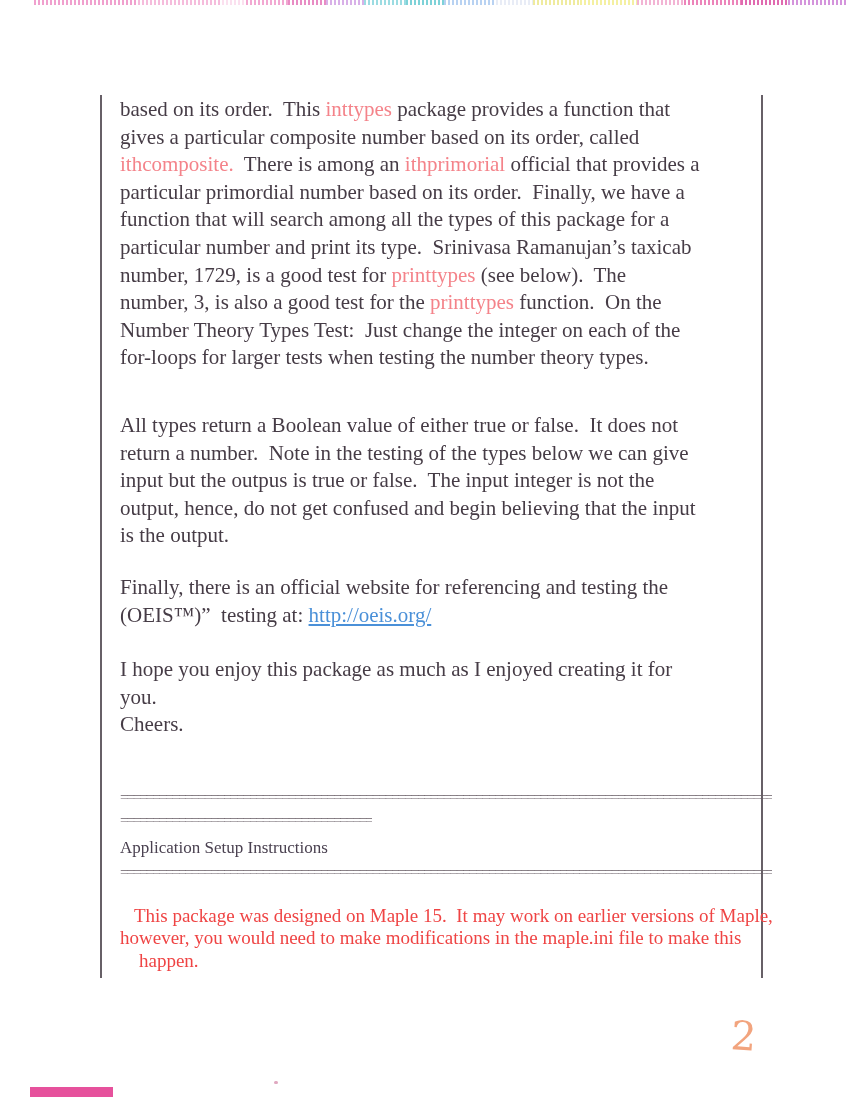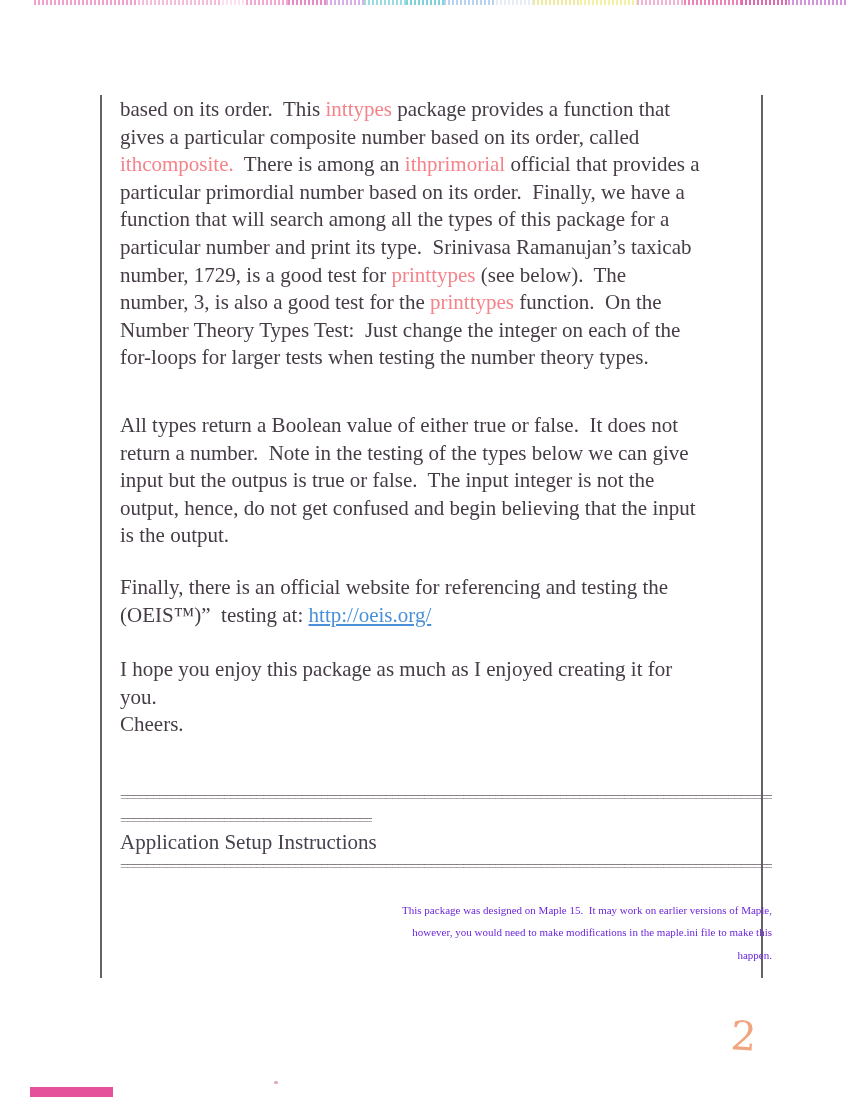--- a/index.html
+++ b/index.html
@@ -39,25 +39,25 @@
   
   .divider{
     white-space:nowrap;overflow:hidden;
     font-size:15px;line-height:14px;height:15px;
     letter-spacing:-2px;color:#685e66;
   }
   .divider.full{width:652px;margin-top:51px;}
   .divider.short{width:252px;margin-top:8px;}
   .divider.after-heading{margin-top:4px;}
   .section-heading{
-    font-size:21px;line-height:26px;margin-top:1px;color:#4a4150;
+    font-size:17px;line-height:26px;margin-top:7px;color:#4a4150;
   }
   
   .setup-note{
-    margin-top:25px;font-size:11px;line-height:22.4px;color:#6d28d9;text-align:right;
+    margin-top:25px;font-size:19px;line-height:22.4px;color:#ef4444;
   }
   .setup-note .line{white-space:pre;}
   
   .page-number{
     position:absolute;left:731px;top:1014px;
     font-family:"DejaVu Serif", serif;
     font-size:40px;line-height:44px;
     color:#f2a47e;font-weight:400;
     transform:rotate(4deg);
   }

